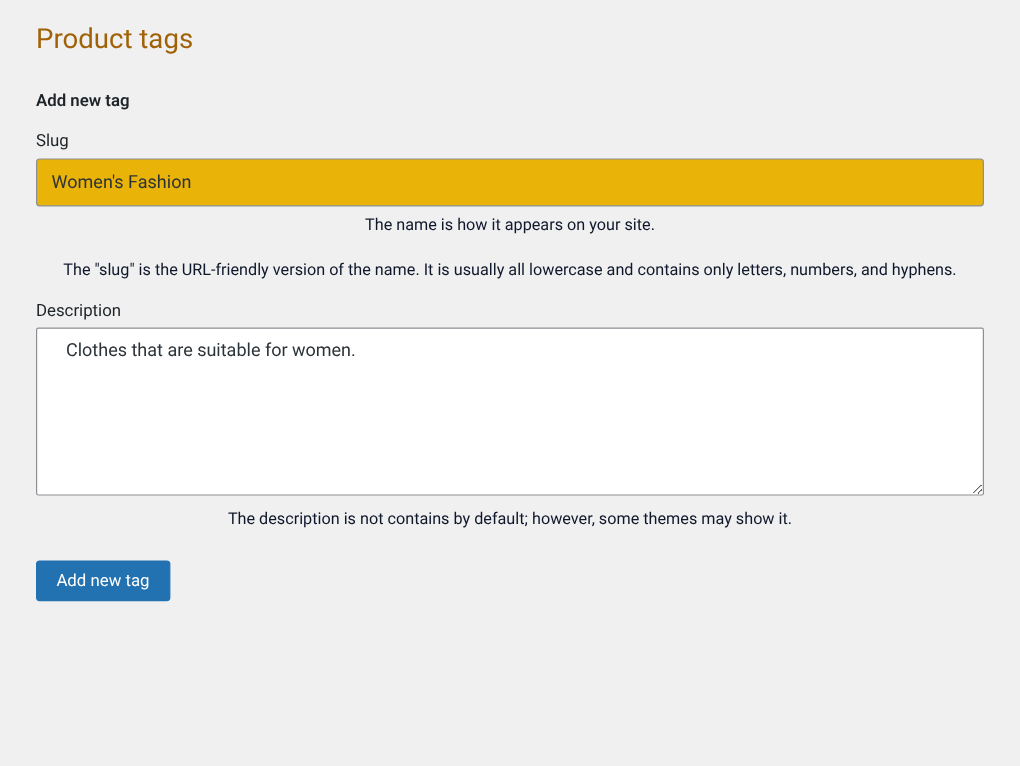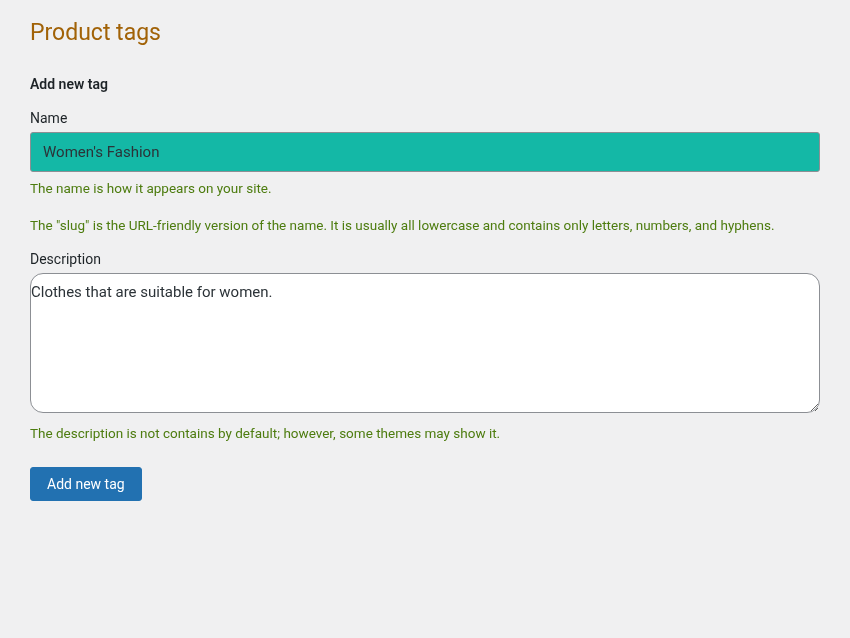--- a/index.html
+++ b/index.html
@@ -35,44 +35,45 @@
       display: block;
       font-size: 14px;
       color: #1d2327;
       margin-bottom: 6px;
     }
     .text-input {
       width: 100%;
       padding: 8px 12px;
       font-size: 15px;
       line-height: 1.5;
-      background: #14b8a6;
+      background: #eab308;
       border: 1px solid #8c8f94;
       border-radius: 3px;
       color: #2c3338;
       font-family: inherit;
     }
     .textarea-input {
       width: 100%;
-      padding: 8px 0;
+      padding: 8px 24px;
       font-size: 15px;
       line-height: 1.4;
       background: #ffffff;
       border: 1px solid #8c8f94;
-      border-radius: 13px;
+      border-radius: 2px;
       color: #2c3338;
       font-family: inherit;
       resize: both;
       height: 140px;
     }
     .hint-text {
       font-size: 13.5px;
-      color: #4d7c0f;
+      color: #0f172a;
       margin-top: 6px;
       line-height: 1.5;
+      text-align: center;
     }
     .submit-button {
       background: #2271b1;
       color: #ffffff;
       border: 1px solid #2271b1;
       border-radius: 3px;
       padding: 8px 16px;
       font-size: 14px;
       cursor: pointer;
       margin-top: 8px;
@@ -82,21 +83,21 @@
 </head>
 <body>
 
 
 
 <h1 class="page-title">Product tags</h1>
 
 <h2 class="section-heading">Add new tag</h2>
 
 <div class="form-field">
-  <label class="field-label">Name</label>
+  <label class="field-label">Slug</label>
   <input type="text" class="text-input" value="Women's Fashion" style="">
   <p class="hint-text">The name is how it appears on your site.</p>
 </div>
 
 <div class="form-field">
   <p class="hint-text">The "slug" is the URL-friendly version of the name. It is usually all lowercase and contains only letters, numbers, and hyphens.</p>
 </div>
 
 <div class="form-field">
   <label class="field-label">Description</label>

